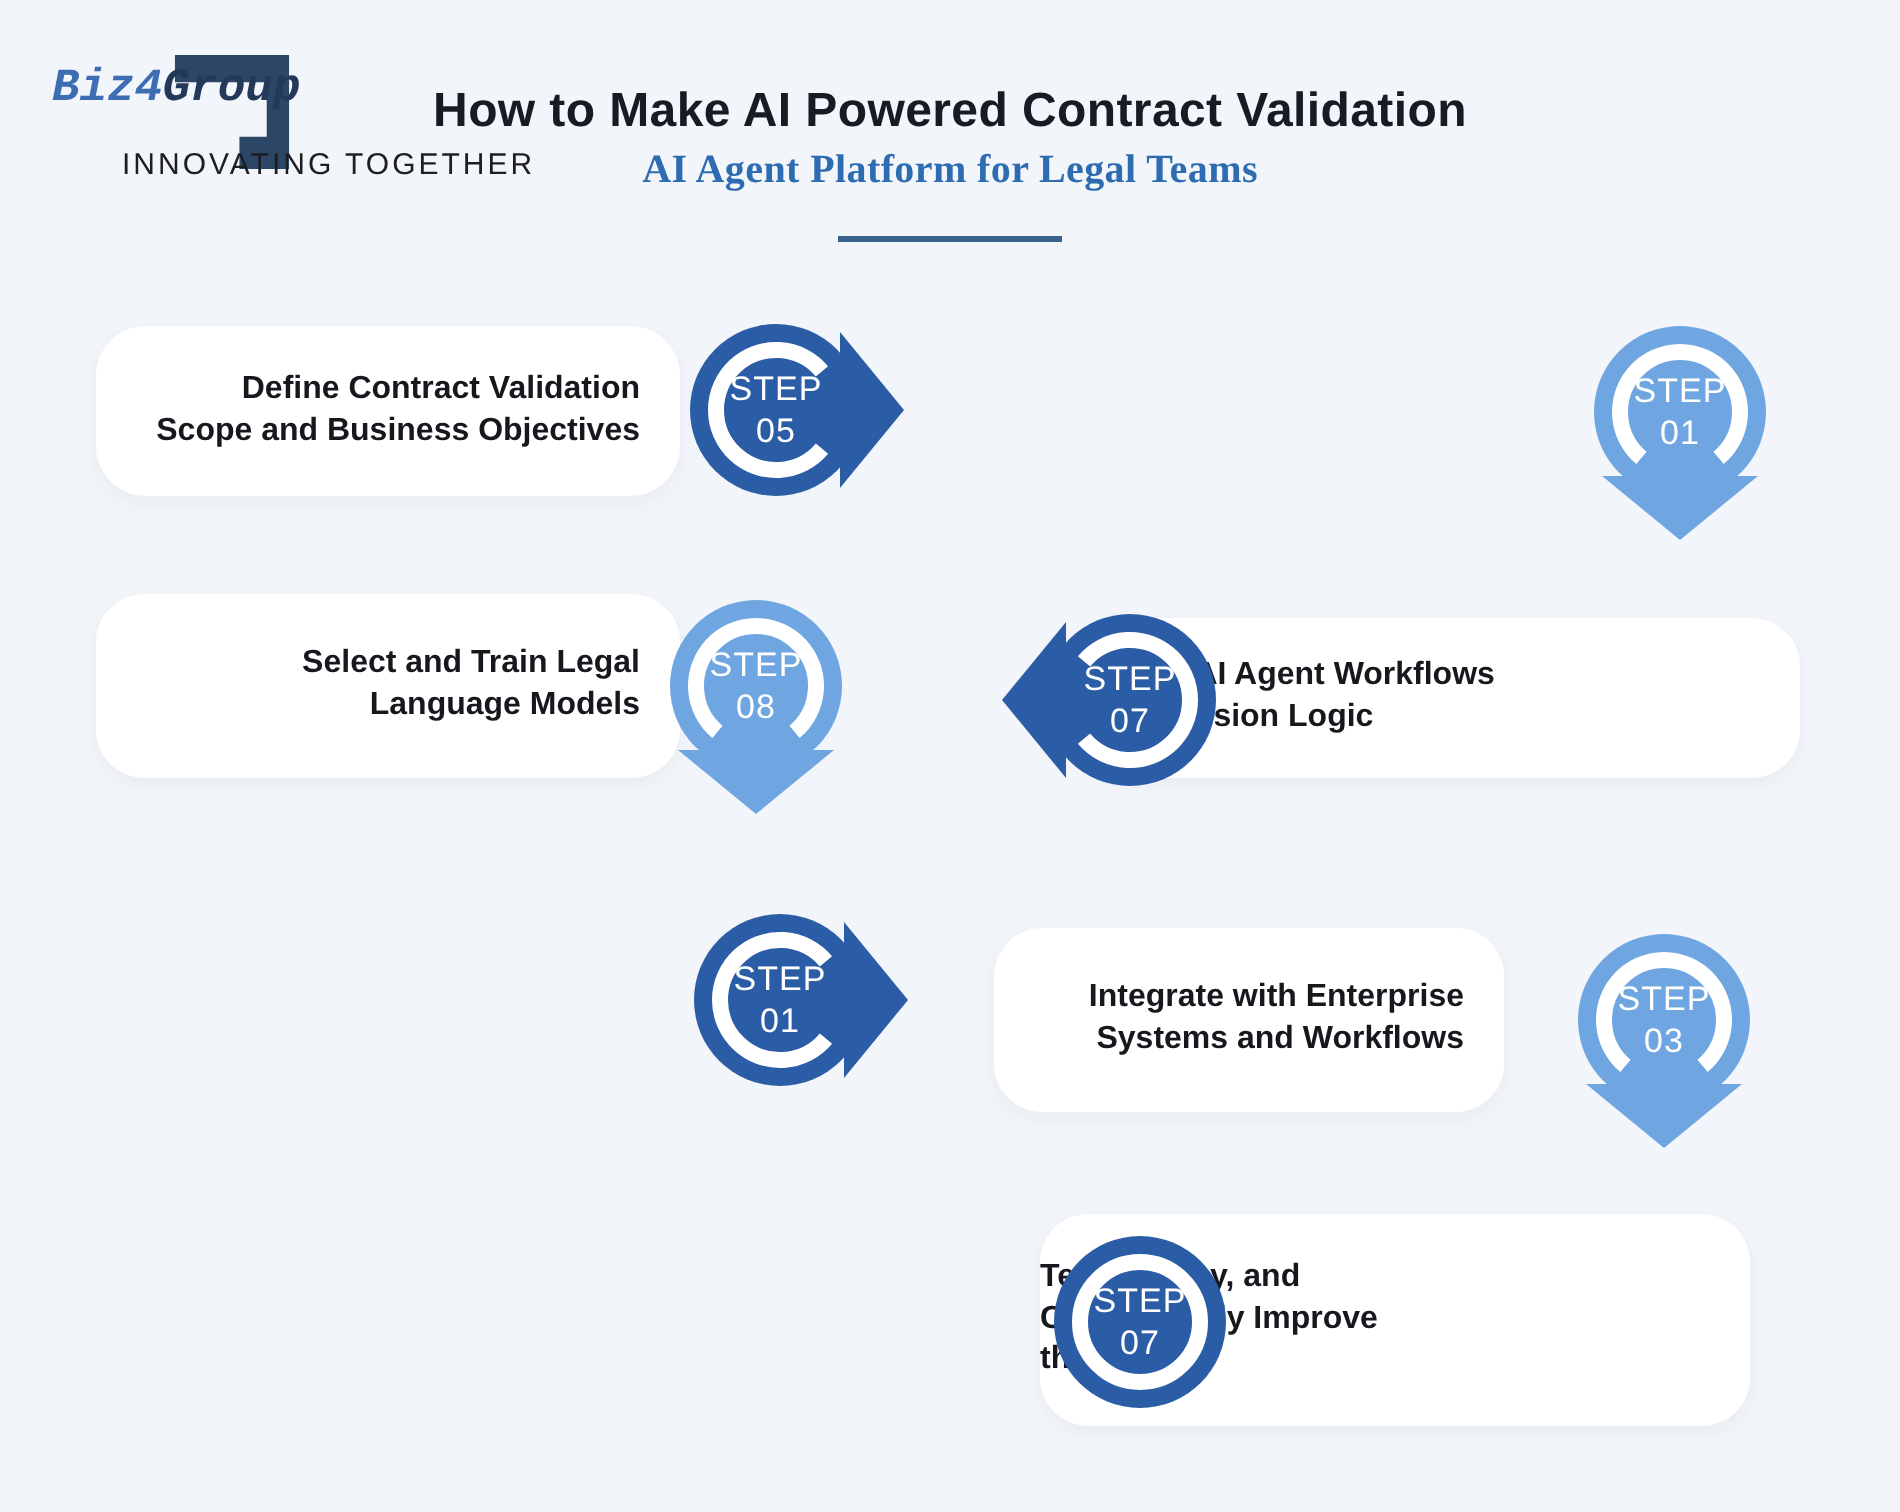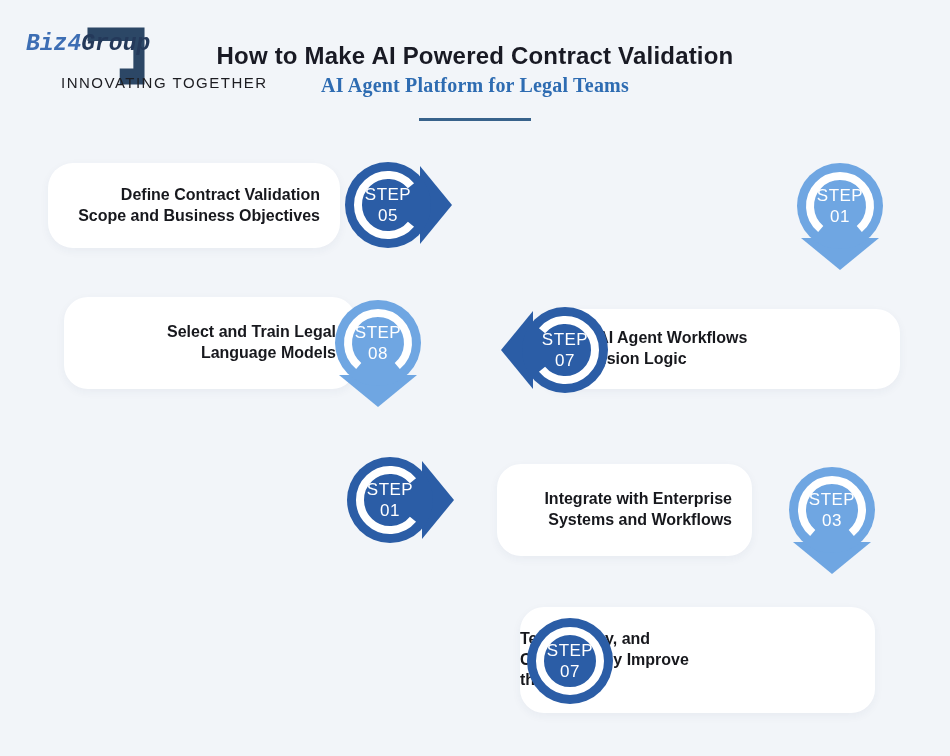--- a/index.html
+++ b/index.html
@@ -37,21 +37,21 @@
         z-index:1;}
   .card-text{width:100%;font-size:16px;font-weight:600;line-height:1.3;
              color:var(--card-text);white-space:pre-line;}
   .card.align-right .card-text{text-align:right;padding:0 20px 0 14px;}
   .card.align-left  .card-text{text-align:left;padding:0 10px 0 0;}
   .card.align-center .card-text{text-align:center;padding:0 12px;}
   .card-1{left:48px;top:163px;width:292px;height:85px;border-radius:25px;}
   .card-2{left:497px;top:172px;width:293px;height:66px;}
   .card-3{left:540px;top:309px;width:360px;height:80px;}
   .card-3 .card-text{padding-left:97px;}
-  .card-4{left:64px;top:297px;width:292px;height:92px;}
+  .card-4{left:48px;top:297px;width:292px;height:92px;}
   .card-5{left:48px;top:455px;width:292px;height:90px;}
   .card-6{left:497px;top:464px;width:255px;height:92px;}
   .card-7{left:520px;top:607px;width:355px;height:106px;}
   .card-7 .card-text{padding-left:110px;}
 
   
   .badge{position:absolute;width:132px;height:132px;z-index:3;}
   .badge svg{position:absolute;inset:0;width:100%;height:100%;overflow:visible;}
   .badge.arrow-down svg{transform:rotate(90deg);}
   .badge.arrow-left svg{transform:rotate(180deg);}

